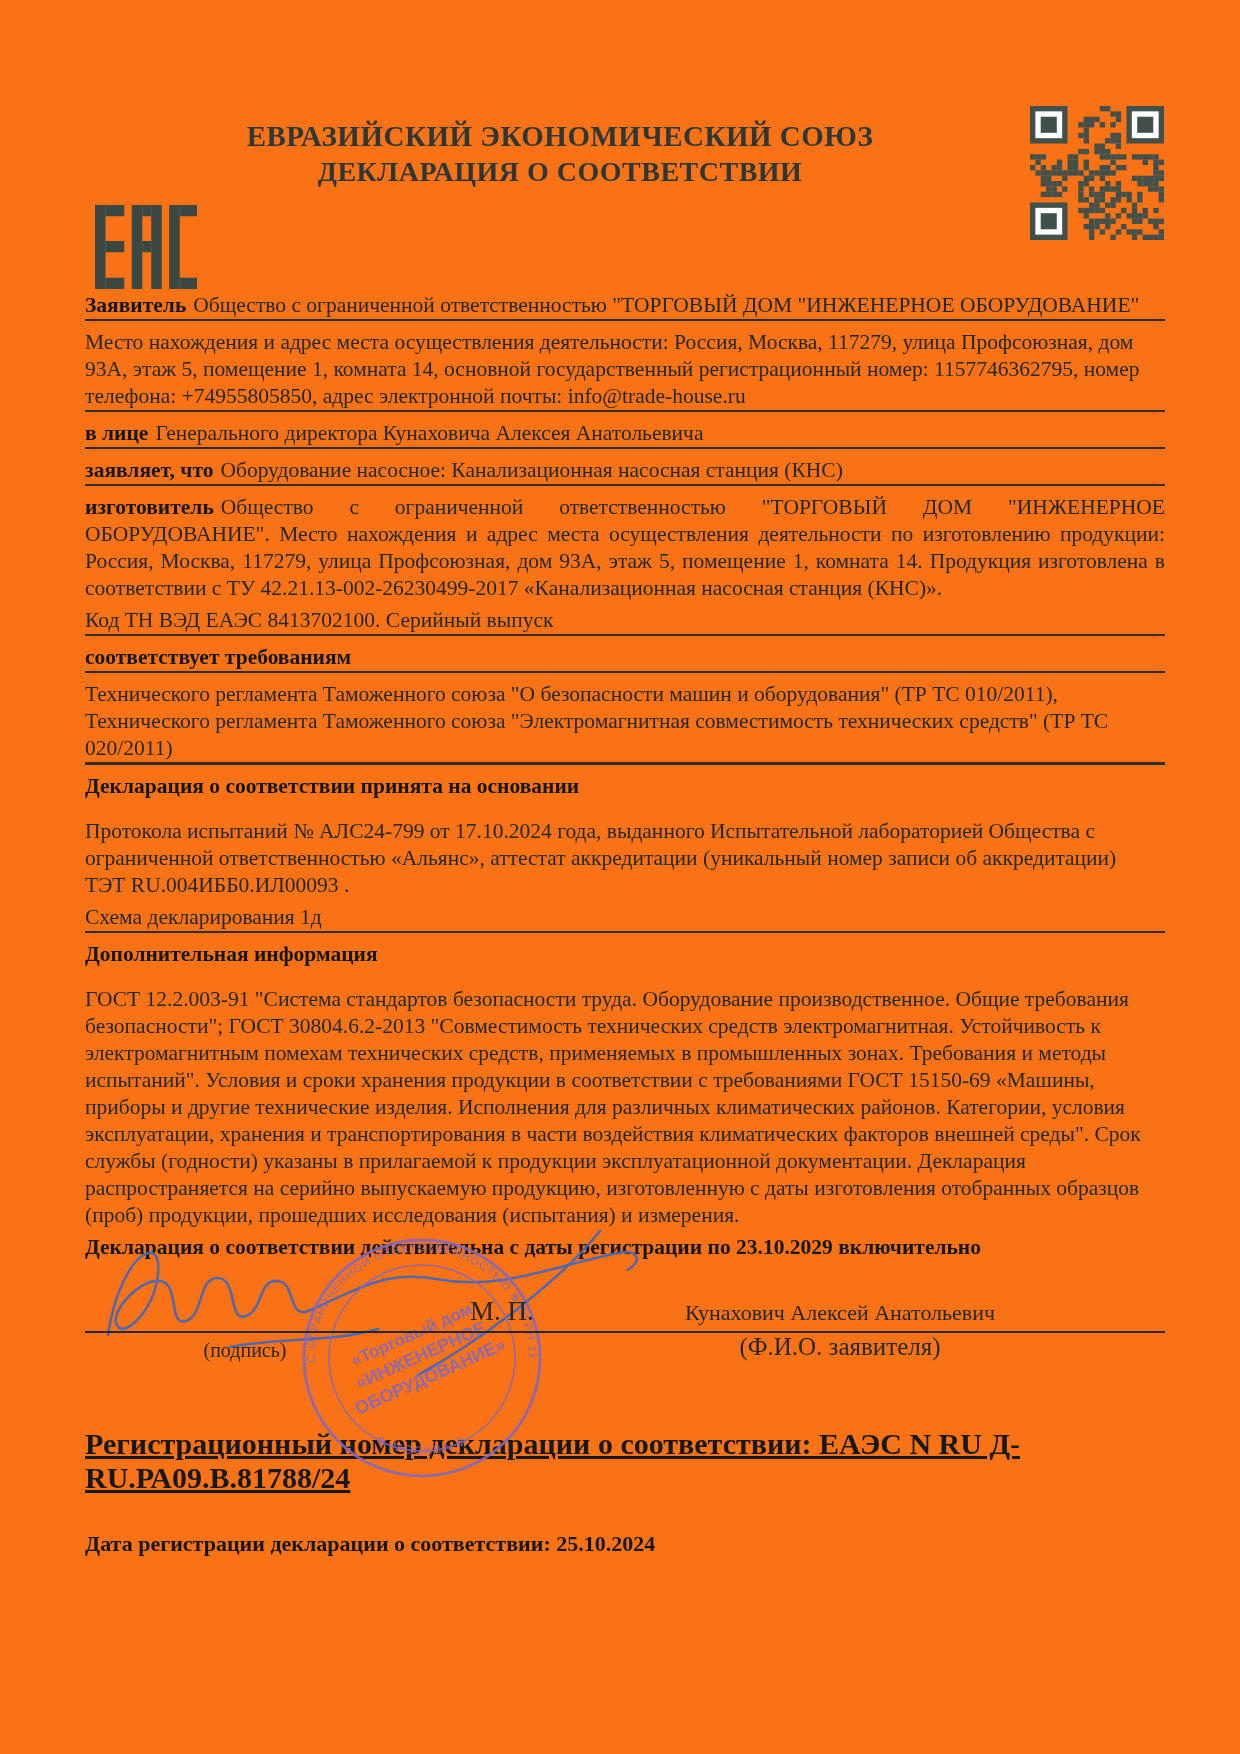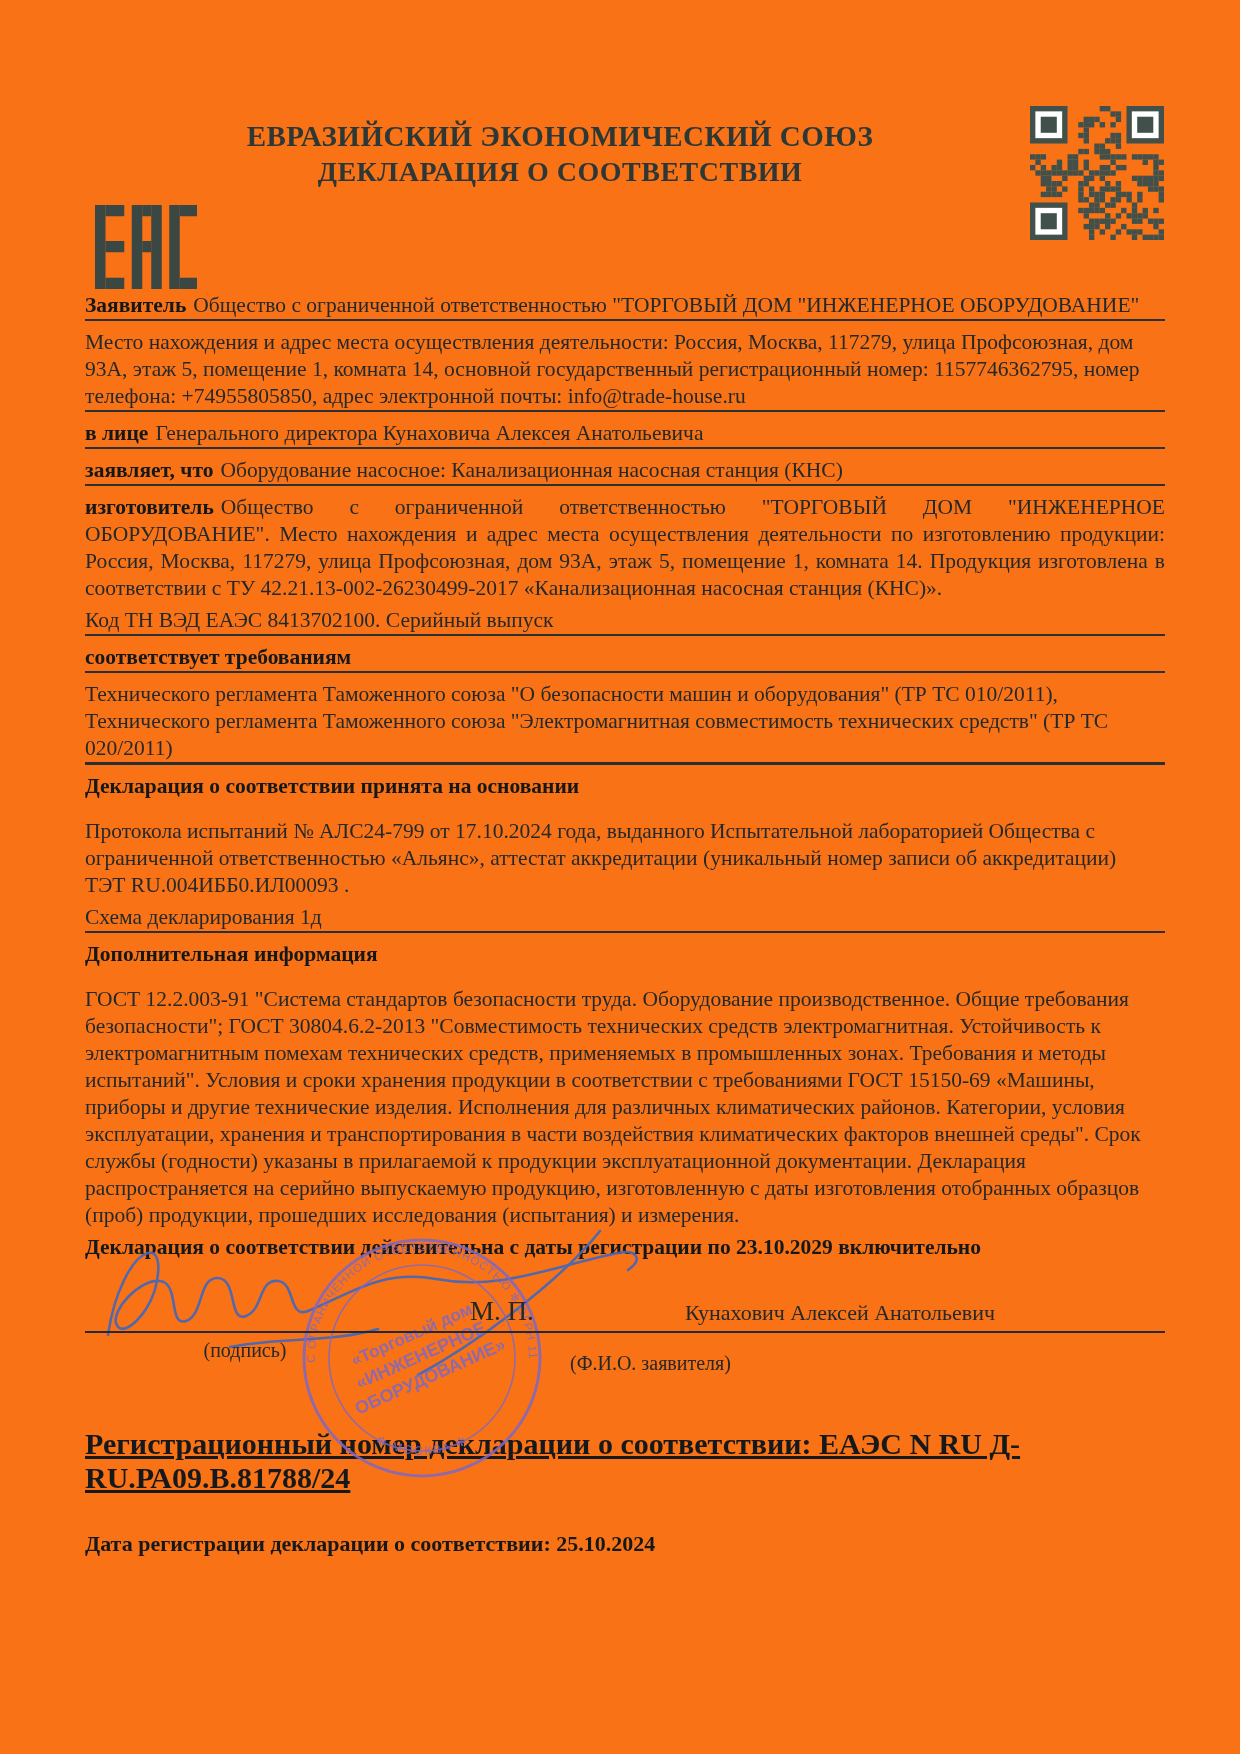--- a/index.html
+++ b/index.html
@@ -28,21 +28,21 @@
   .row.gap{margin-bottom:18px;}
   .lbl{font-weight:bold;color:#14181a;margin-right:7px;}
   .txt{white-space:pre-wrap;}
   
   .sigblock{position:relative;margin:34px 75px 0 85px;}
   .sigline{position:relative;border-bottom:2px solid #25292b;height:36px;}
   .mp{position:absolute;left:385px;bottom:4px;font-size:27px;}
   .signer{position:absolute;left:485px;bottom:5px;width:540px;text-align:center;font-size:22px;}
   .sigcaps{position:relative;height:34px;}
   .cap-sign{position:absolute;left:40px;top:6px;width:240px;text-align:center;font-size:20px;}
-  .cap-name{position:absolute;left:485px;top:19px;width:540px;font-size:20px;}
+  .cap-name{position:absolute;left:485px;top:0;width:540px;text-align:center;font-size:25px;}
   .scrawl{position:absolute;left:-5px;top:-72px;pointer-events:none;}
   .stamp{position:absolute;left:212px;top:-62px;opacity:.88;pointer-events:none;}
   
   .foot{margin:0 75px 0 85px;font-weight:bold;color:#16191b;}
   .foot-reg{margin-top:60px;font-size:30px;text-decoration:underline;}
   .foot-date{margin-top:36px;font-size:22px;}
 </style>
 </head>
 <body>
 

